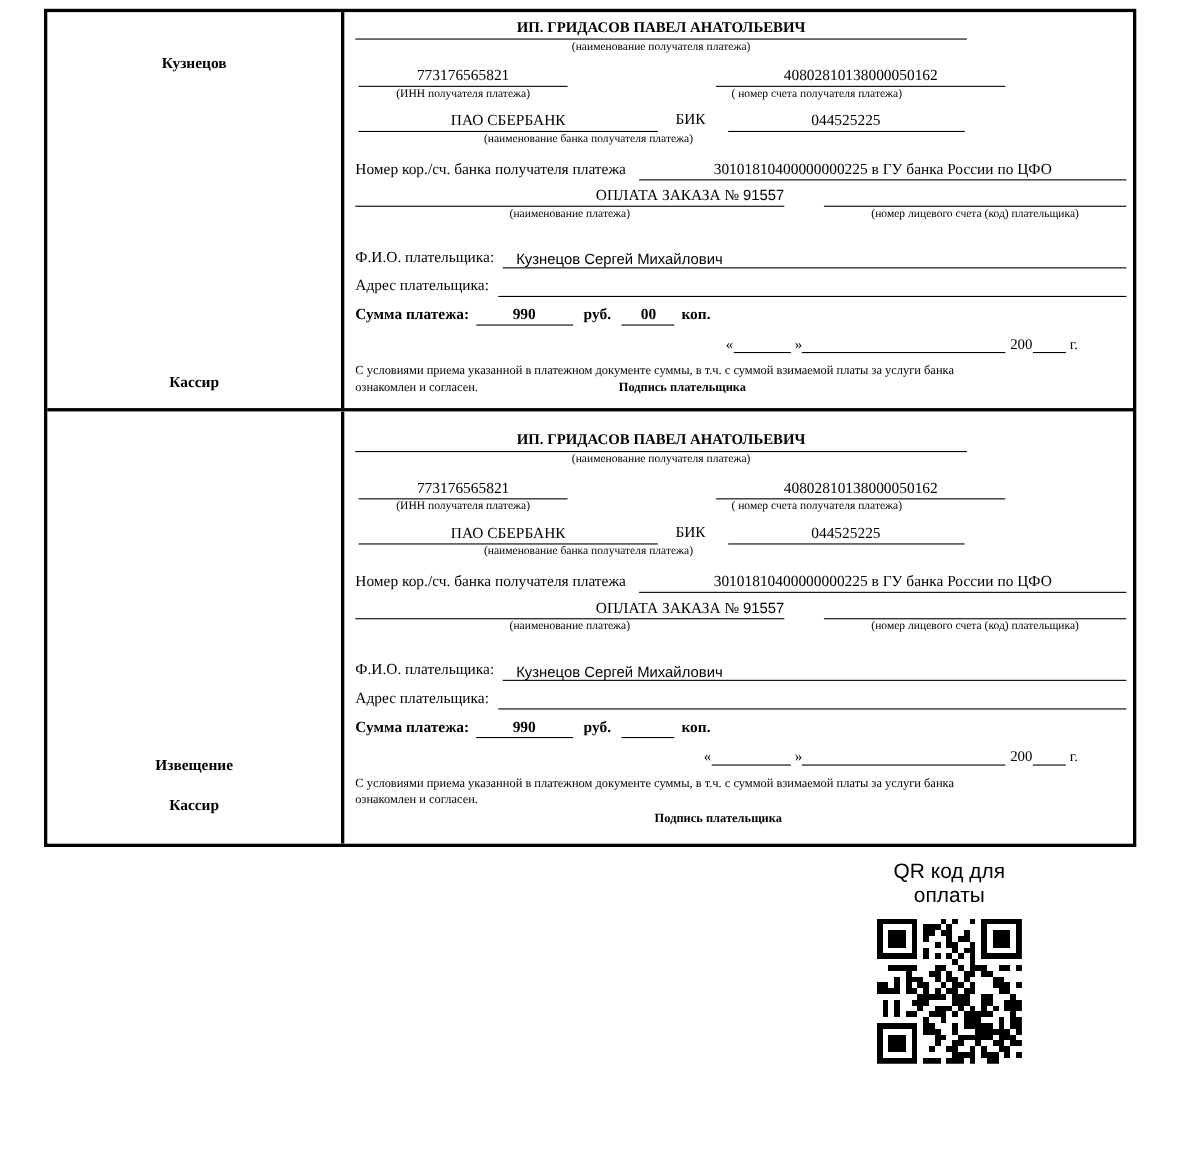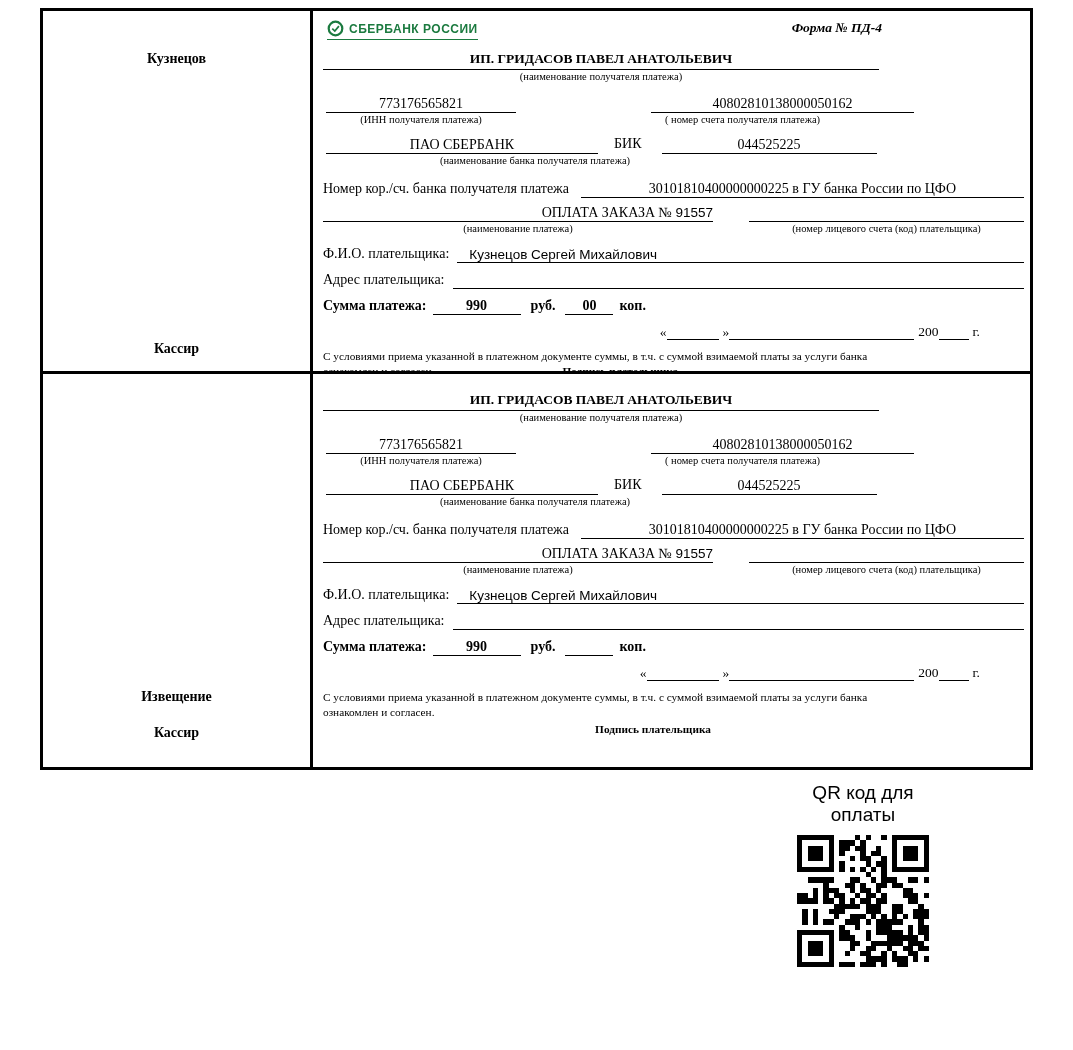--- a/index.html
+++ b/index.html
@@ -54,21 +54,21 @@
   .corr-label { padding-bottom:1px; white-space:nowrap; }
   .corr-value { flex:1; margin-left:12px; text-align:center; white-space:nowrap; }
 
   .row-order { margin-top:2px; height:22px; }
   .col-order { width:390px; text-align:right; padding-left:2px; white-space:nowrap; }
   .order-value { font-family:"Liberation Sans", sans-serif; font-size:13.5px; }
   .col-personal { flex:1; margin-left:36px; height:22px; }
   .cap-row2 .c1 { width:390px; }
   .cap-row2 .c2 { flex:1; margin-left:36px; }
 
-  .row-payer { margin-top:5px; height:23px; }
+  .row-payer { margin-top:20px; height:23px; }
   .plain-label { padding-bottom:1px; white-space:nowrap; }
   .fill { flex:1; margin-left:8px; text-align:left; padding-left:12px; }
   .payer-value { font-family:"Liberation Sans", sans-serif; font-size:13.5px; }
 
   .row-addr { margin-top:3px; height:23px; }
   .row-sum { margin-top:4px; height:22px;font-weight:bold; }
   .sum-box { width:88px; margin-left:6px; }
   .rub { margin-left:10px; padding-bottom:1px; }
   .kop-box { width:48px; margin-left:10px; }
   .kop { margin-left:6px; padding-bottom:1px; }
@@ -97,32 +97,20 @@
 
 <div class="doc">
 
   <div class="section notice">
     <div class="stub">
       <div class="stub-label top">Кузнецов</div>
       <div class="stub-label bottom">Кассир</div>
     </div>
     <div class="bodycol">
 
-      <div class="row-logo">
-        <div class="logo">
-          <div class="logo-top">
-            <svg width="17" height="17" viewBox="0 0 20 20">
-              <circle cx="10" cy="10" r="8" fill="none" stroke="#1b7a3f" stroke-width="2.6"></circle>
-              <path d="M6.2 10.2 L9.2 13 L14 7.2" fill="none" stroke="#1b7a3f" stroke-width="2"></path>
-            </svg>
-            <span class="logo-text">СБЕРБАНК РОССИИ</span>
-          </div>
-        </div>
-        <div class="form-number">Форма № ПД-4</div>
-      </div>
 
       <div class="row row-name">
         <span class="u w-name">ИП. ГРИДАСОВ ПАВЕЛ АНАТОЛЬЕВИЧ</span>
       </div>
       <div class="row">
         <span class="caption cap-name">(наименование получателя платежа)</span>
       </div>
 
       <div class="row row-values">
         <span class="u col-inn">773176565821</span>

